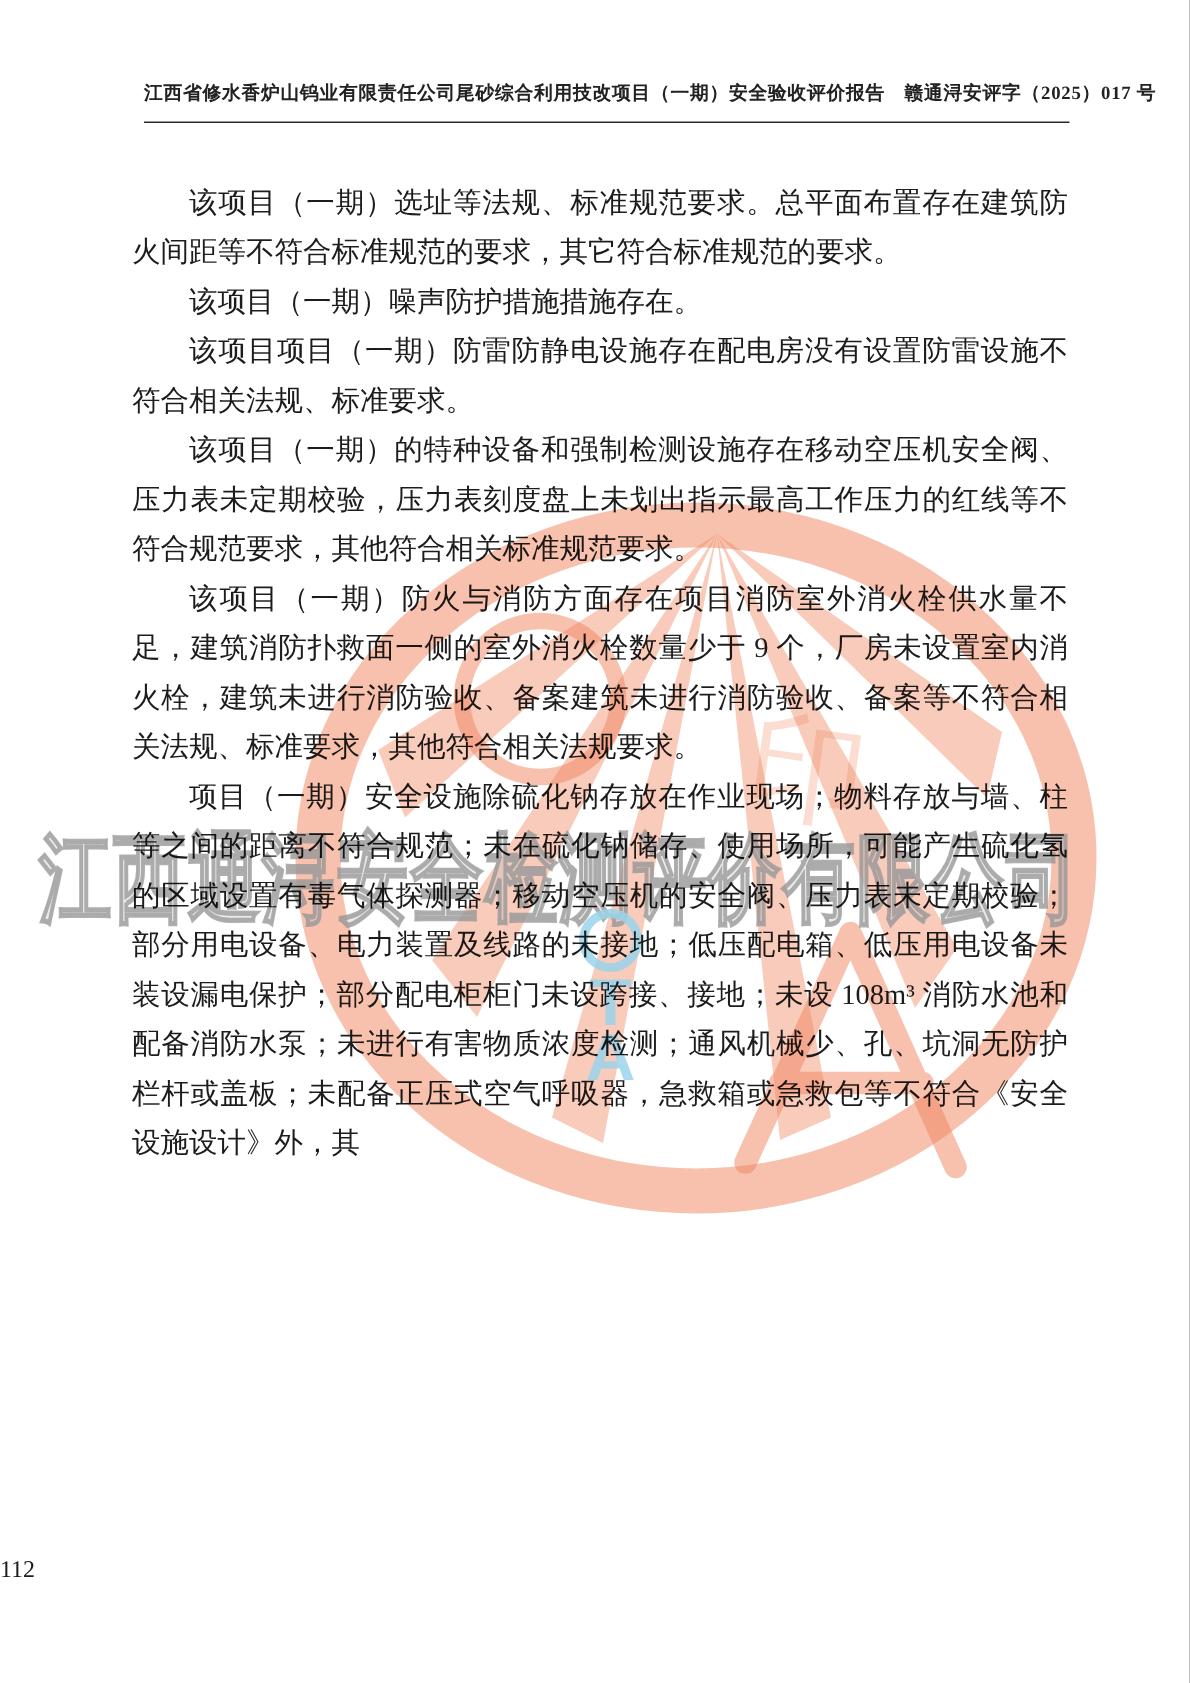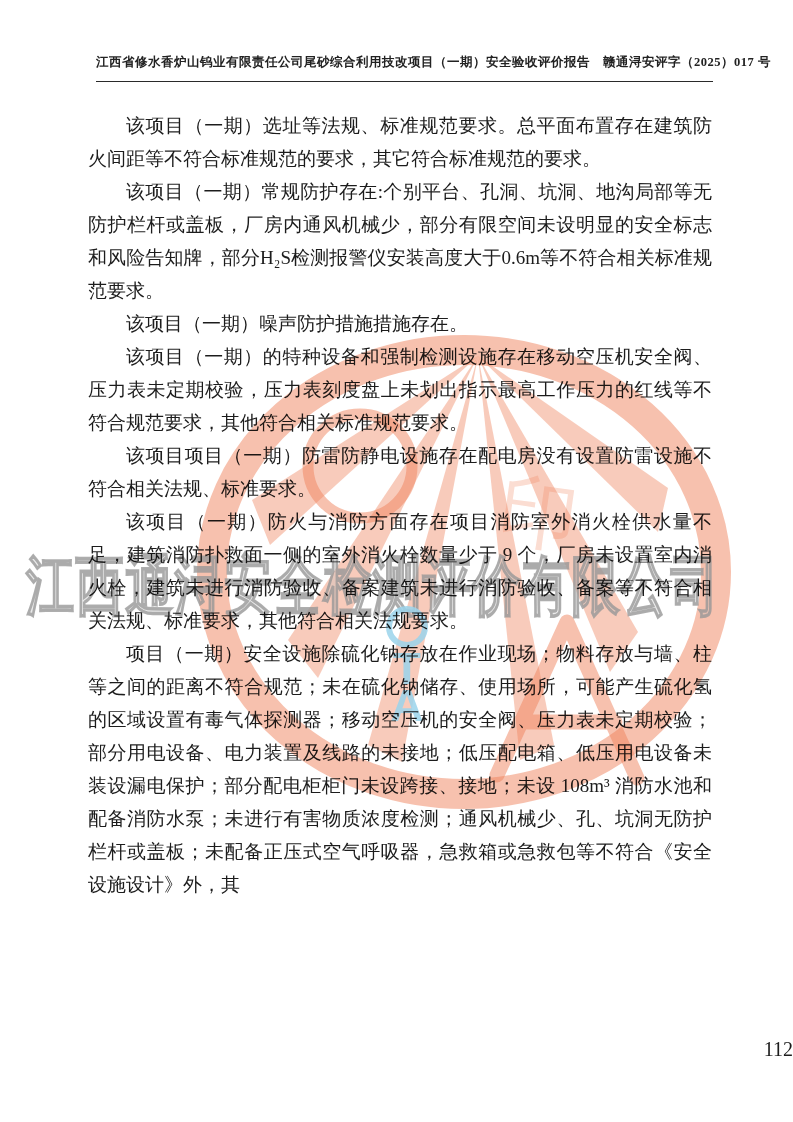--- a/index.html
+++ b/index.html
@@ -16,30 +16,30 @@
   .doc-header {
     position:absolute; left:96px; right:80px; top:54px;
     font-size:12.5px; font-weight:bold; color:#222;
     letter-spacing:0.5px; white-space:nowrap;
     padding-bottom:10px;
     border-bottom:1.6px solid #2a2a2a;
   }
 
   
   .doc-body {
-    position:absolute; left:88px; top:109px; width:624px;
+    position:absolute; left:88px; top:119px; width:624px;
     font-size:19px; line-height:33px; color:#1c1c1c;
     text-align:justify; text-justify:inter-ideograph;
   }
   .doc-body p { margin:0; text-indent:2em; }
 
   
   .page-number {
     position:absolute; left:0; right:0; top:1038px;
-    text-align:right; font-size:20px; color:#1c1c1c;
+    text-align:left; font-size:16px; color:#1c1c1c;
   }
 
   
   .watermark {
     position:absolute; inset:0;
     pointer-events:none;
     mix-blend-mode:multiply;
   }
   .seal-svg { position:absolute; left:0; top:0; }
   .seal-ring   { fill:none; stroke:var(--seal); stroke-width:30px; opacity:.5; }
@@ -77,24 +77,23 @@
 </style>
 </head>
 <body>
 
 <div class="page">
 
   <div class="doc-header">江西省修水香炉山钨业有限责任公司尾砂综合利用技改项目（一期）安全验收评价报告　赣通浔安评字（2025）017 号</div>
 
   <div class="doc-body">
       <p>该项目（一期）选址等法规、标准规范要求。总平面布置存在建筑防火间距等不符合标准规范的要求，其它符合标准规范的要求。</p>
-      <p>该项目（一期）常规防护存在:个别平台、孔洞、坑洞、地沟局部等无防护栏杆或盖板，厂房内通风机械少，部分有限空间未设明显的安全标志和风险告知牌，部分H₂S检测报警仪安装高度大于0.6m等不符合相关标准规范要求。</p>
       <p>该项目（一期）噪声防护措施措施存在。</p>
+      <p>该项目项目（一期）防雷防静电设施存在配电房没有设置防雷设施不符合相关法规、标准要求。</p>
       <p>该项目（一期）的特种设备和强制检测设施存在移动空压机安全阀、压力表未定期校验，压力表刻度盘上未划出指示最高工作压力的红线等不符合规范要求，其他符合相关标准规范要求。</p>
-      <p>该项目项目（一期）防雷防静电设施存在配电房没有设置防雷设施不符合相关法规、标准要求。</p>
       <p>该项目（一期）防火与消防方面存在项目消防室外消火栓供水量不足，建筑消防扑救面一侧的室外消火栓数量少于 9 个，厂房未设置室内消火栓，建筑未进行消防验收、备案建筑未进行消防验收、备案等不符合相关法规、标准要求，其他符合相关法规要求。</p>
       <p>项目（一期）安全设施除硫化钠存放在作业现场；物料存放与墙、柱等之间的距离不符合规范；未在硫化钠储存、使用场所，可能产生硫化氢的区域设置有毒气体探测器；移动空压机的安全阀、压力表未定期校验；部分用电设备、电力装置及线路的未接地；低压配电箱、低压用电设备未装设漏电保护；部分配电柜柜门未设跨接、接地；未设 108m³ 消防水池和配备消防水泵；未进行有害物质浓度检测；通风机械少、孔、坑洞无防护栏杆或盖板；未配备正压式空气呼吸器，急救箱或急救包等不符合《安全设施设计》外，其</p>
     </div>
 
   <div class="page-number">112</div>
 
   <div class="watermark">
 
     <svg class="seal-svg" width="793" height="1122" viewBox="0 0 793 1122">
 

